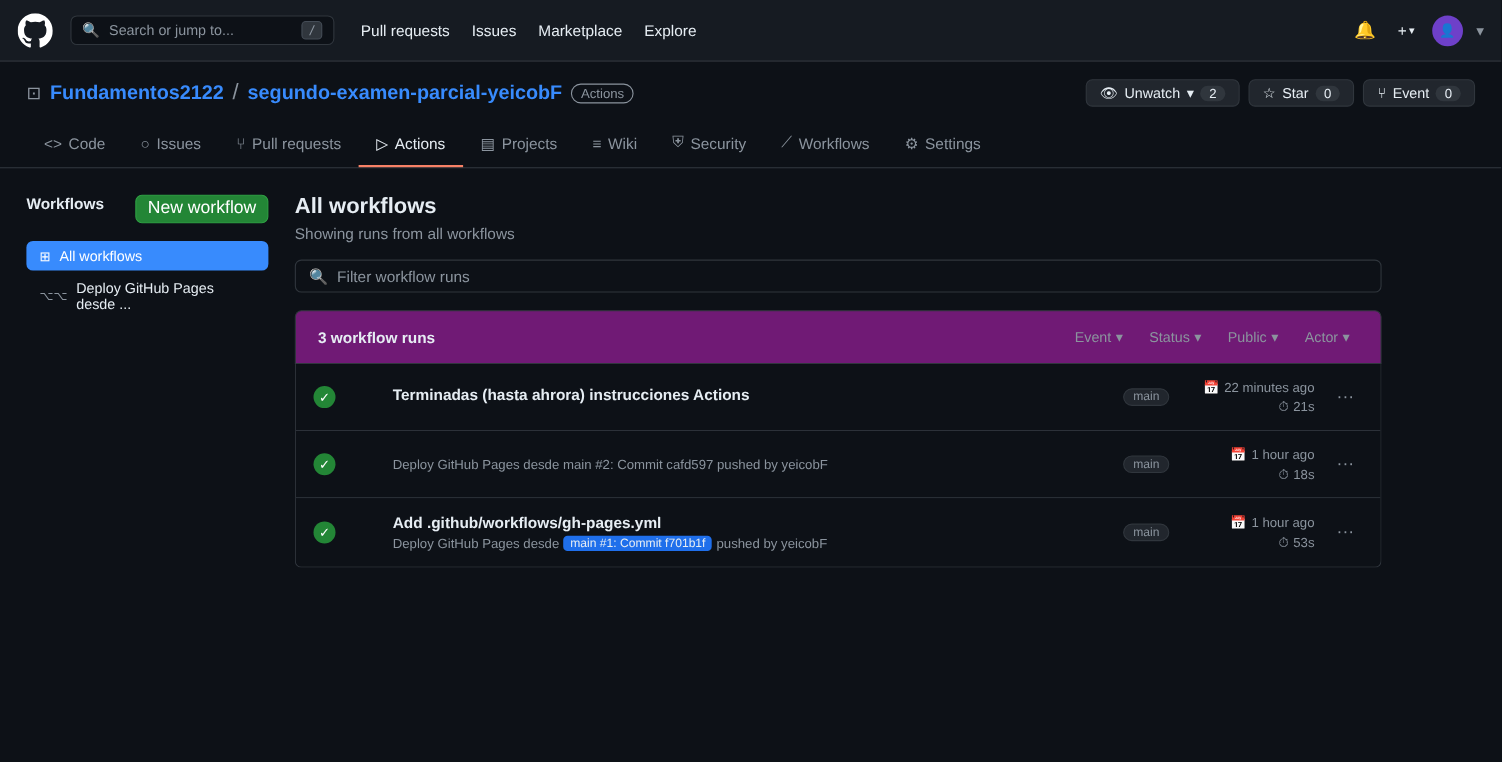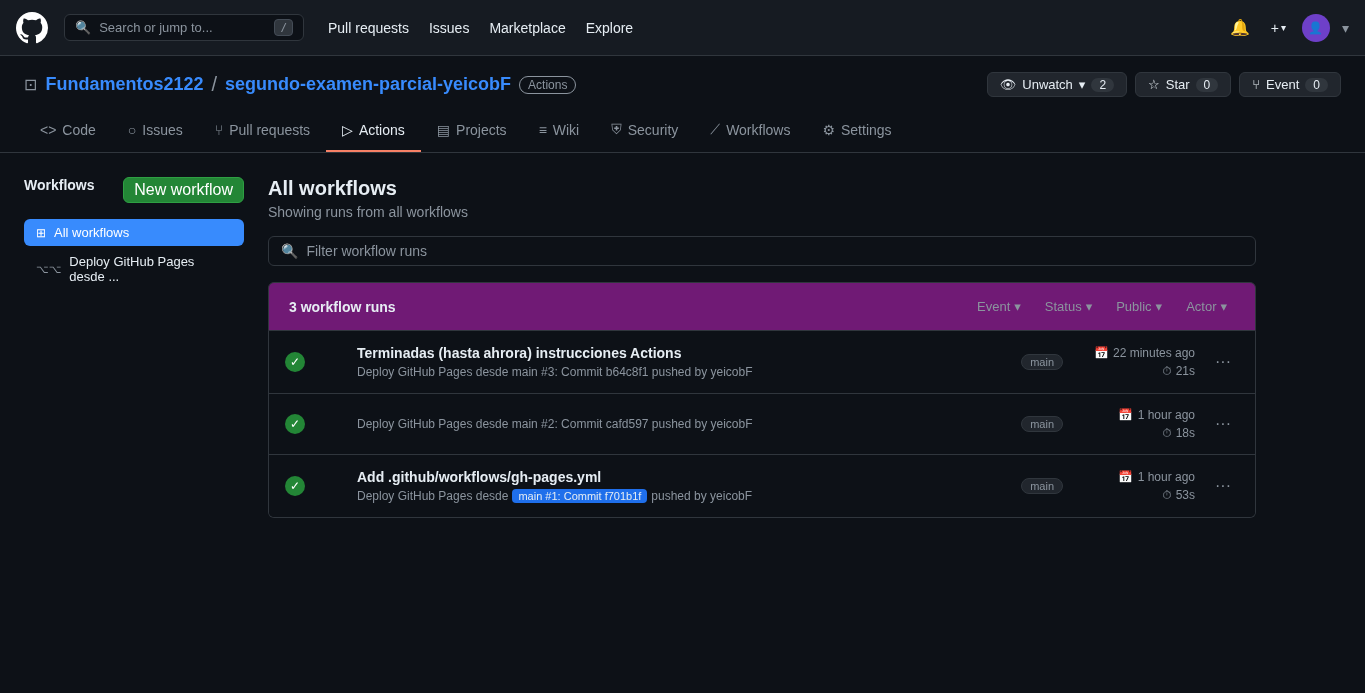--- a/index.html
+++ b/index.html
@@ -232,23 +232,20 @@
         </button>
       </div>
     </div>
 
     <div class="workflow-rows">
 
       <div class="workflow-row">
         <div class="status-icon">✓</div>
         <div class="workflow-info">
           <div class="workflow-title">Terminadas (hasta ahrora) instrucciones Actions</div>
-          <div class="workflow-meta">
-            <span>Deploy GitHub Pages desde main #3: Commit b64c8f1 pushed by yeicobF</span>
-          </div>
         </div>
         <span class="branch-badge">main</span>
         <div class="workflow-time">
           <div class="time-row">
             <span>📅</span>
             <span>22 minutes ago</span>
           </div>
           <div class="time-row">
             <span>⏱</span>
             <span>21s</span>

